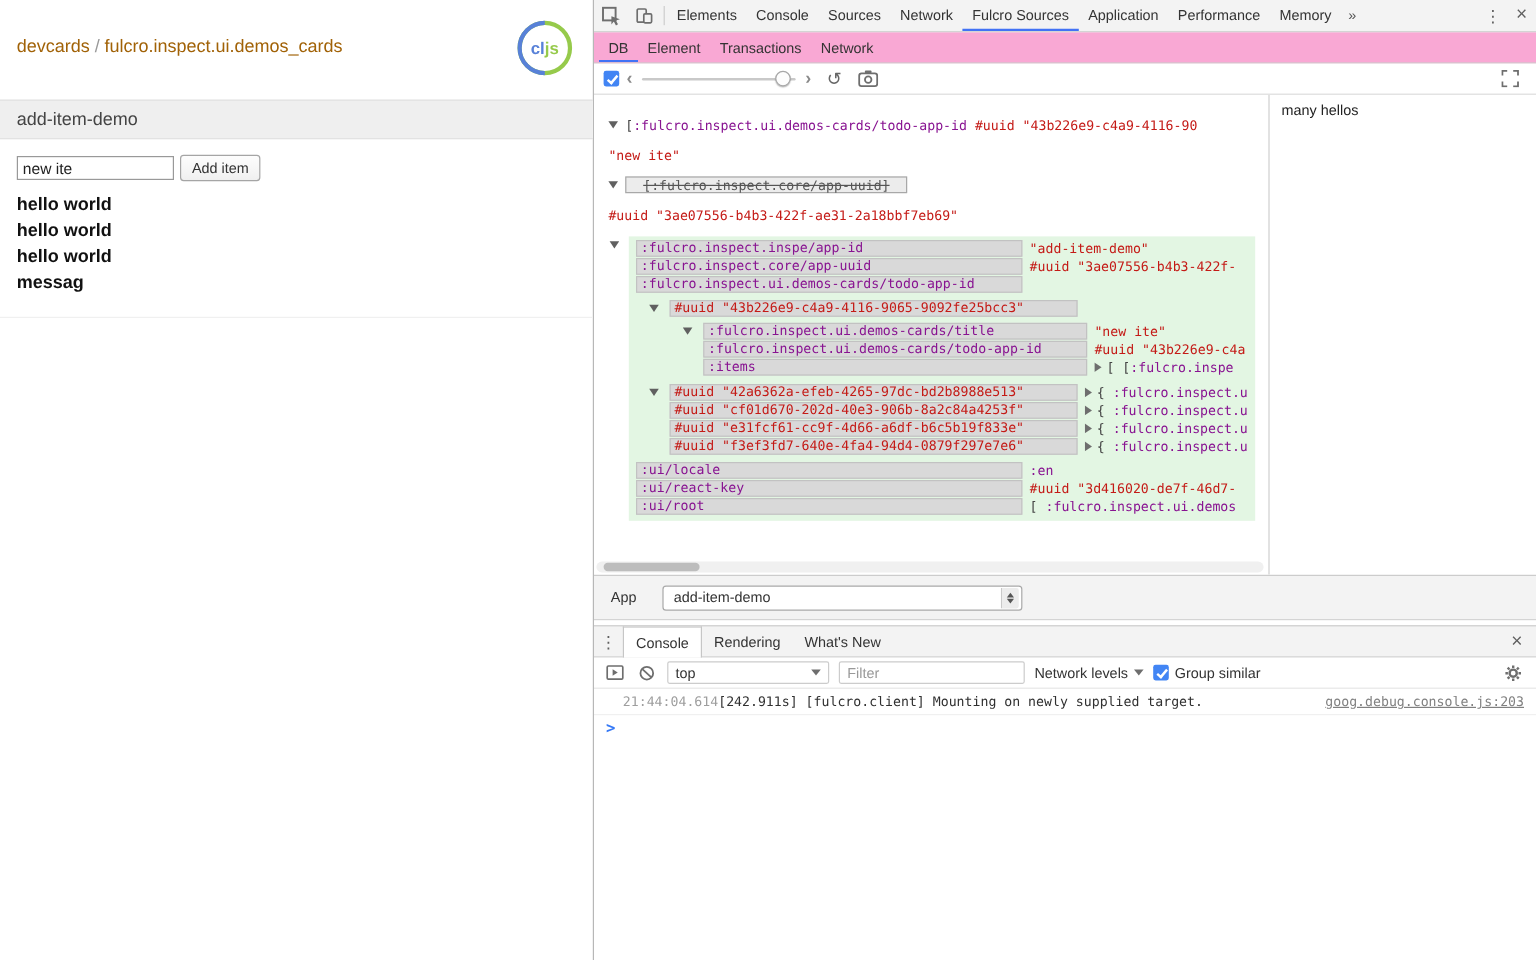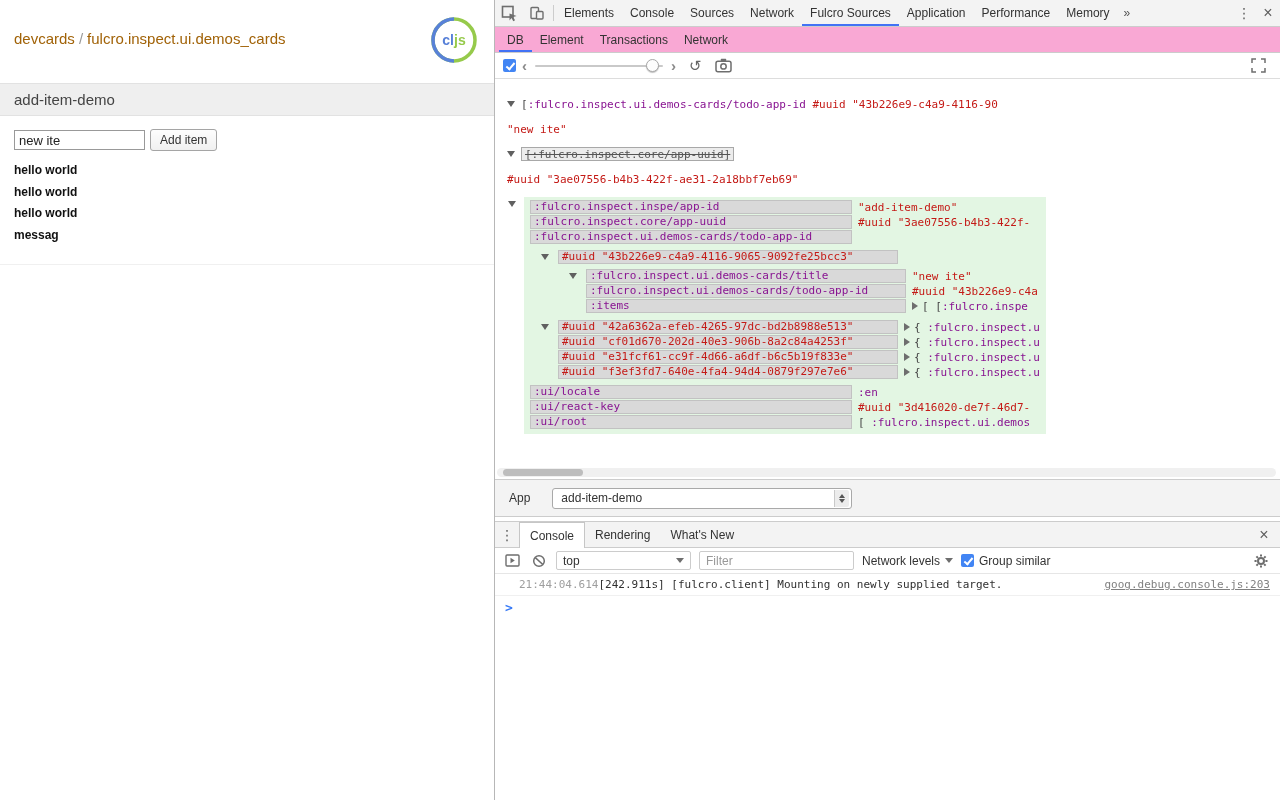--- a/index.html
+++ b/index.html
@@ -15,21 +15,21 @@
   .logo-wrap { position:absolute; top:16px; right:16px; width:48px; height:48px; }
   .demo-header { margin-top:36px; height:33px; line-height:32px; background:#efefef;
     border-top:1px solid #e2e2e2; border-bottom:1px solid #e2e2e2;
     padding-left:14px; font-size:15px; color:#444; }
   .demo-body { padding:13px 14px 18px 14px; border-bottom:1px solid #f0f0f0; }
   .demo-form { display:flex; align-items:center; }
   .demo-input { width:131px; height:20px; border:1px solid #999; font-size:13px; padding:0 4px;
     font-family:"Liberation Sans",sans-serif; color:#222; border-radius:0; outline:none; }
   .demo-btn { margin-left:5px; height:22px; padding:0 9px; font-size:12px; color:#333;
     border:1px solid #a5a5a5; border-radius:3px; background:linear-gradient(#fdfdfd,#f0f0f0); cursor:pointer; }
-  .demo-list { margin-top:9px; font-size:12px; font-weight:bold; color:#111; }
+  .demo-list { margin-top:9px; font-size:15px; font-weight:bold; color:#111; }
   .demo-list div { line-height:21.5px; }
 
   
   .devtools { flex:1; height:800px; display:flex; flex-direction:column; background:#fff; font-size:12px; color:#333; }
 
   .main-tabbar { height:27px; background:#f3f3f3; border-bottom:1px solid #ccc;
     display:flex; align-items:stretch; flex:none; }
   .tbar-icon { width:28px; display:flex; align-items:center; justify-content:center; cursor:pointer; }
   .tbar-sep { width:0; border-right:1px solid #ccc; margin:5px 2px; }
   .tab { display:flex; align-items:center; padding:0 8px; cursor:pointer; white-space:nowrap; }
@@ -64,21 +64,21 @@
   .watch-panel { width:223px; border-left:1px solid #d0d0d0; padding:6px 0 0 10px;
     font-family:"Liberation Sans",sans-serif; font-size:12px; color:#222; flex:none; }
 
   .tree-line { height:14px; margin-bottom:11px; display:flex; align-items:center;
     padding-left:4px; white-space:nowrap; }
   .seg { white-space:pre; }
   .seg.keyword { color:#881391; }
   .seg.string  { color:#c41a16; }
   .seg.bracket { color:#444; }
   .seg.struck  { color:#555; text-decoration:line-through; }
-  .boxed { border:1px solid #a8a8a8; background:#ececec; padding:0 3px; height:14px; line-height:13px; display:inline-block; }
+  .boxed { border:1px solid #a8a8a8; background:#ececec; padding:0 14px; height:14px; line-height:13px; display:inline-block; }
 
   .tri { display:inline-block; width:0; height:0; flex:none; cursor:pointer; }
   .tri.down { border-left:4px solid transparent; border-right:4px solid transparent; border-top:6px solid #606060; }
   .tri.right { border-top:4px solid transparent; border-bottom:4px solid transparent; border-left:6px solid #6e6e6e; }
   .tree-line .tri { margin-right:6px; }
   .tri.spacer { border:none; width:8px; }
 
   .tree-table { display:flex; align-items:flex-start; margin-top:11px; margin-left:5px; }
   .outer-tri { margin-top:4px; margin-right:8px; }
   .green { width:522px; background:#e3f6e3; padding:3px 0 4px 0; overflow:hidden; }
@@ -357,20 +357,23 @@
                   <span class="seg bracket">[ </span>
                   <span class="seg keyword">:fulcro.inspect.ui.demos</span>
                 </span>
               </div>
             </div>
         </div>
         <div class="hscrollbar">
           <div class="hscroll-thumb"></div>
         </div>
       </div>
+      <div class="watch-panel">
+        <span>many hellos</span>
+      </div>
     </div>
 
     <div class="app-row">
       <span>App</span>
       <div class="app-select">
         <span>add-item-demo</span>
         <span class="updown">
           <span class="mini-up"></span>
             <span class="mini-down"></span>
         </span>

